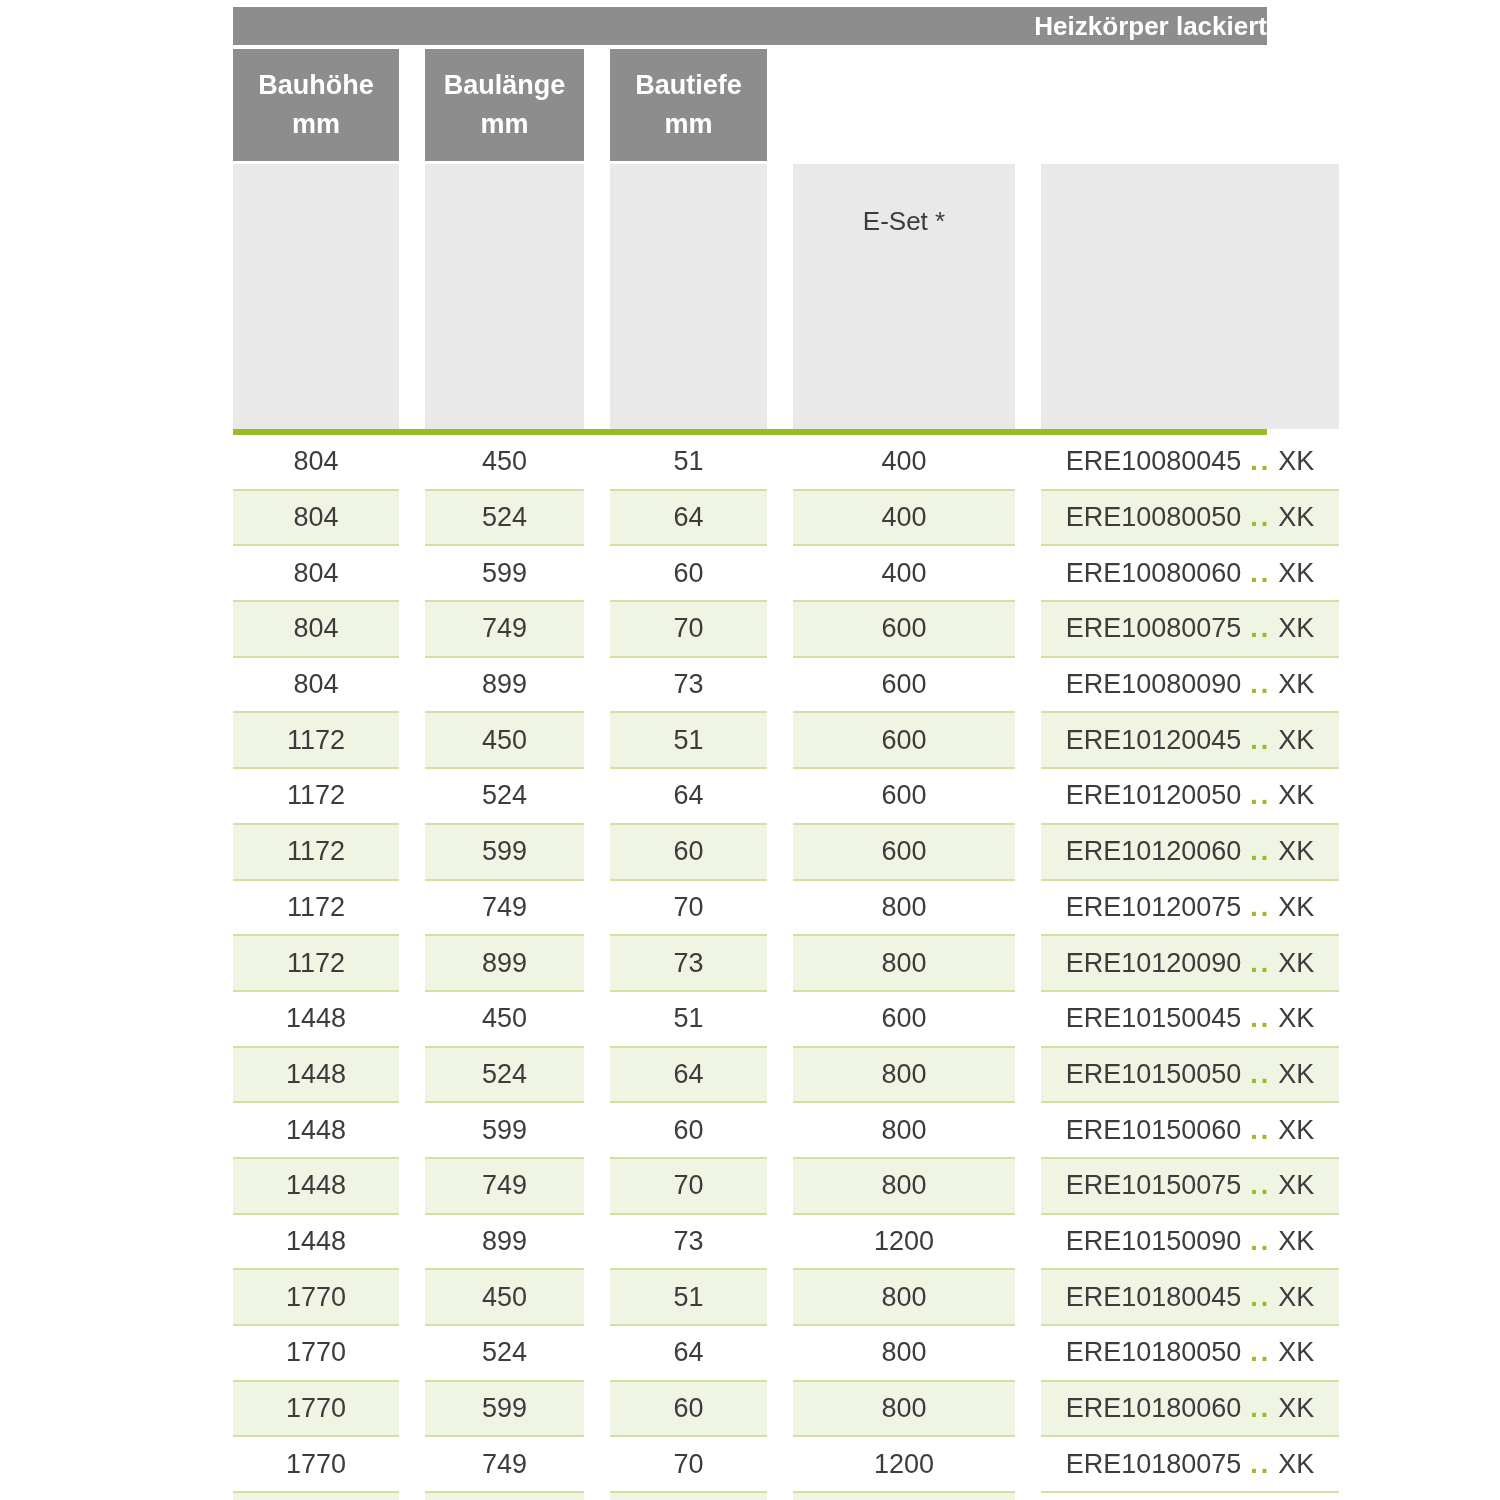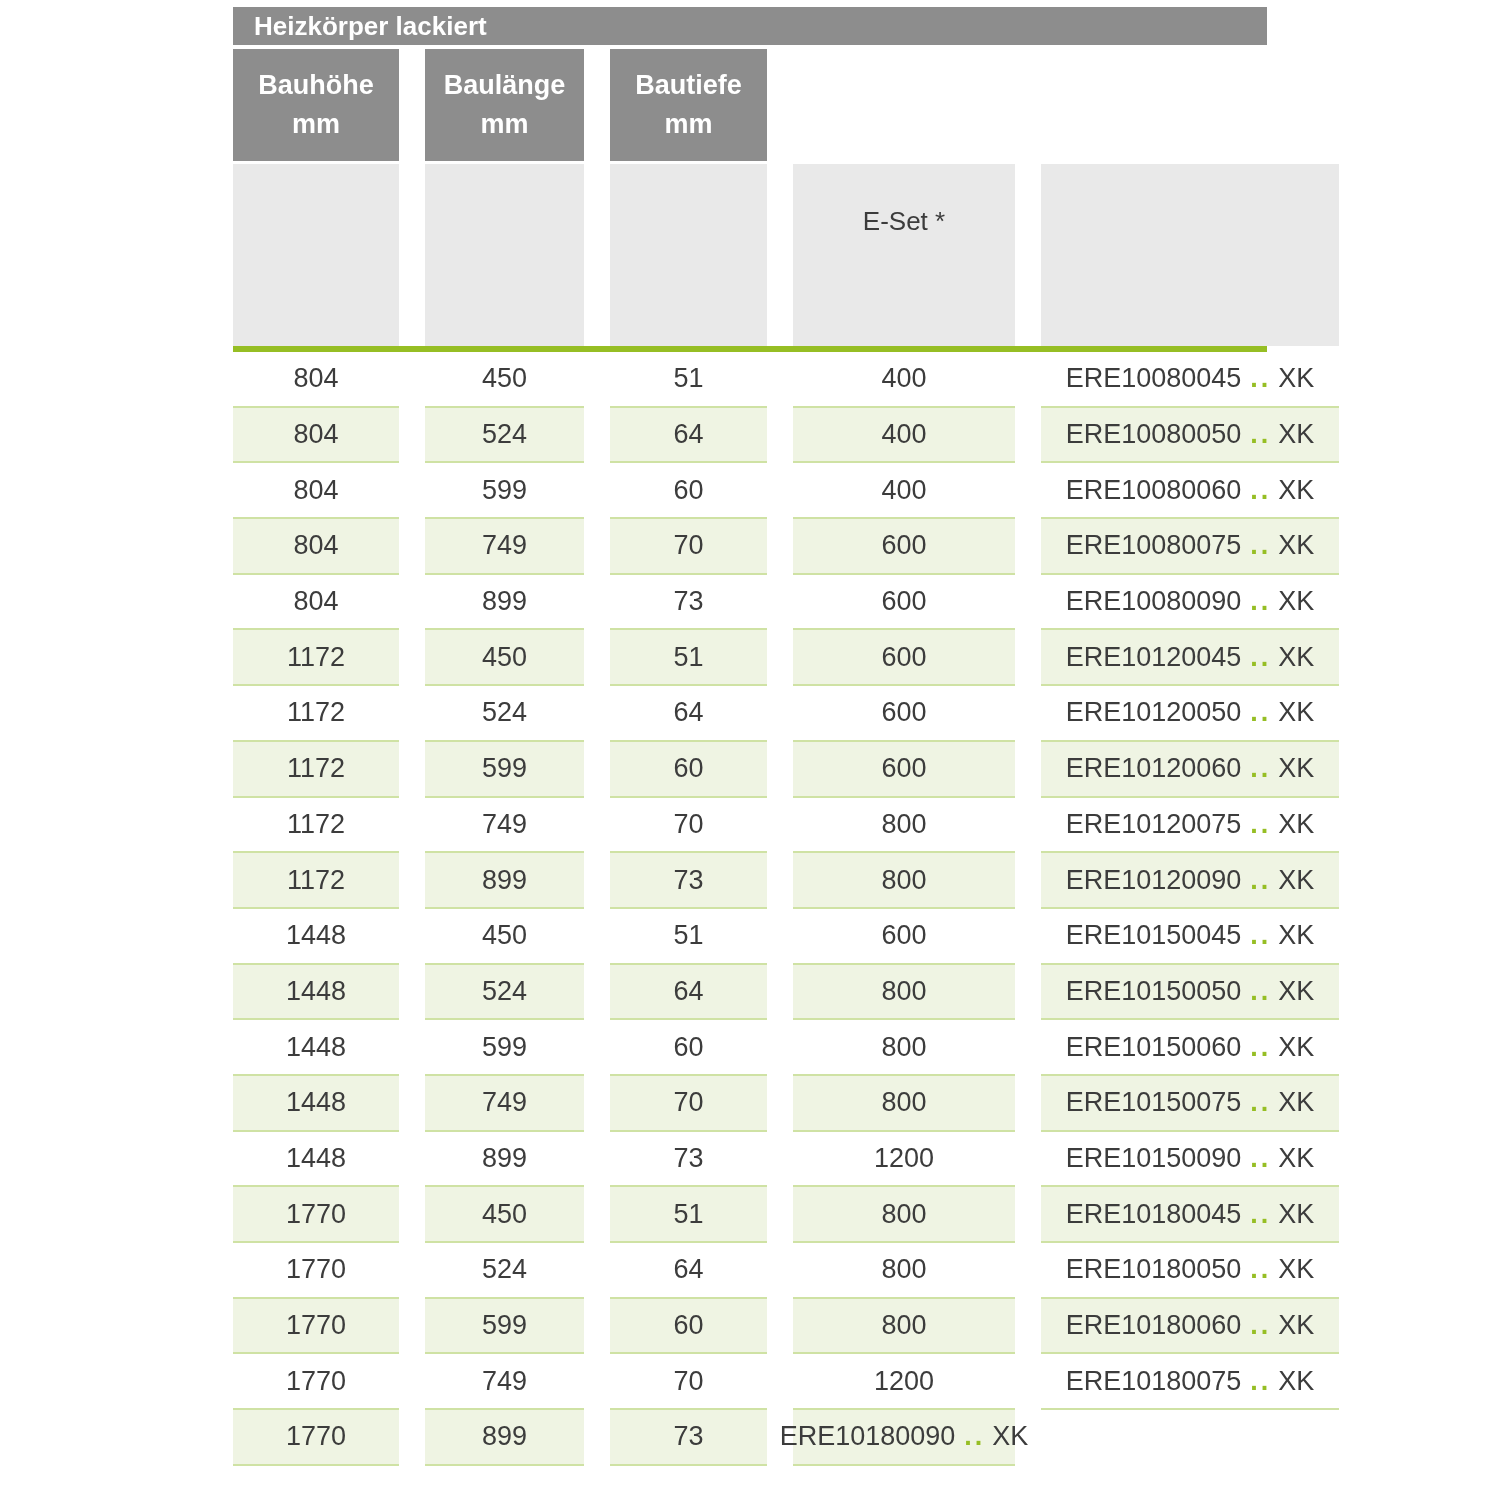--- a/index.html
+++ b/index.html
@@ -23,20 +23,21 @@
 
   .title-bar {
     height: 38px;
     background: var(--header-gray);
     color: #ffffff;
     font-weight: bold;
     font-size: 26px;
     line-height: 38px;
     padding-left: 21px;
     margin-bottom: 4px;
+    text-align: right;
   }
 
   .grid {
     display: grid;
     grid-template-columns: 166px 159px 157px 222px 298px;
     column-gap: 26px;
   }
 
   .header .hcell {
     background: var(--header-gray);
@@ -49,21 +50,21 @@
     justify-content: center;
     align-items: center;
     text-align: center;
     line-height: 1.45;
   }
   .hline:empty { display: none; }
 
   .subheader { margin-top: 3px; }
   .subheader .scell {
     background: var(--subheader-gray);
-    height: 182px;
+    height: 265px;
     display: flex;
     justify-content: center;
     align-items: flex-start;
     padding-top: 42px;
     font-size: 26px;
   }
 
   .rule { height: 6px; background: var(--green); }
 
   .row { height: 55.7px; }

